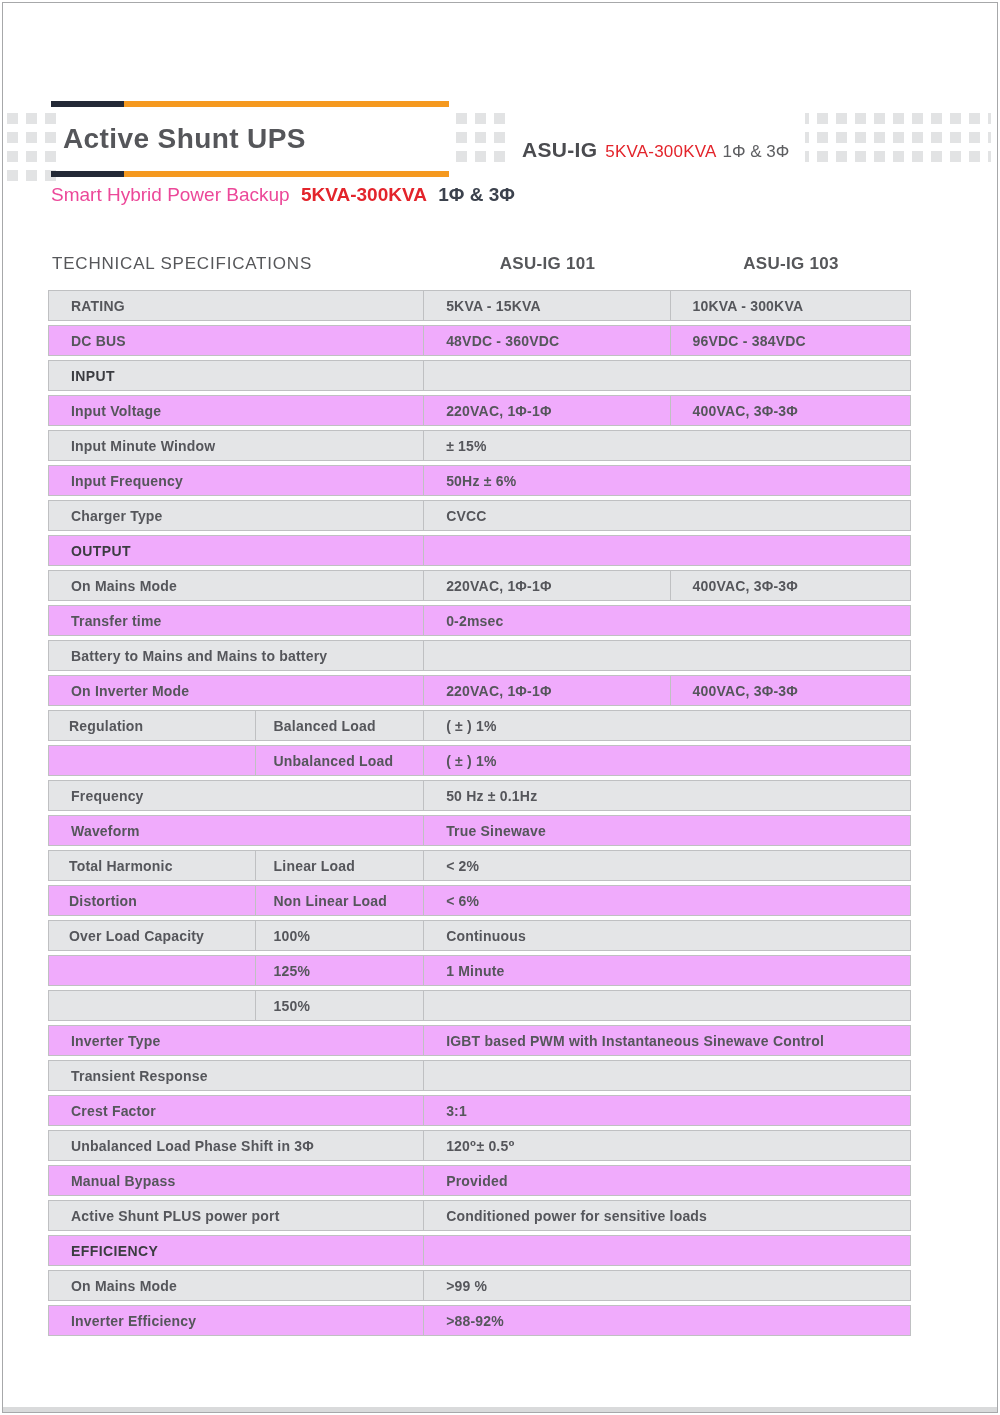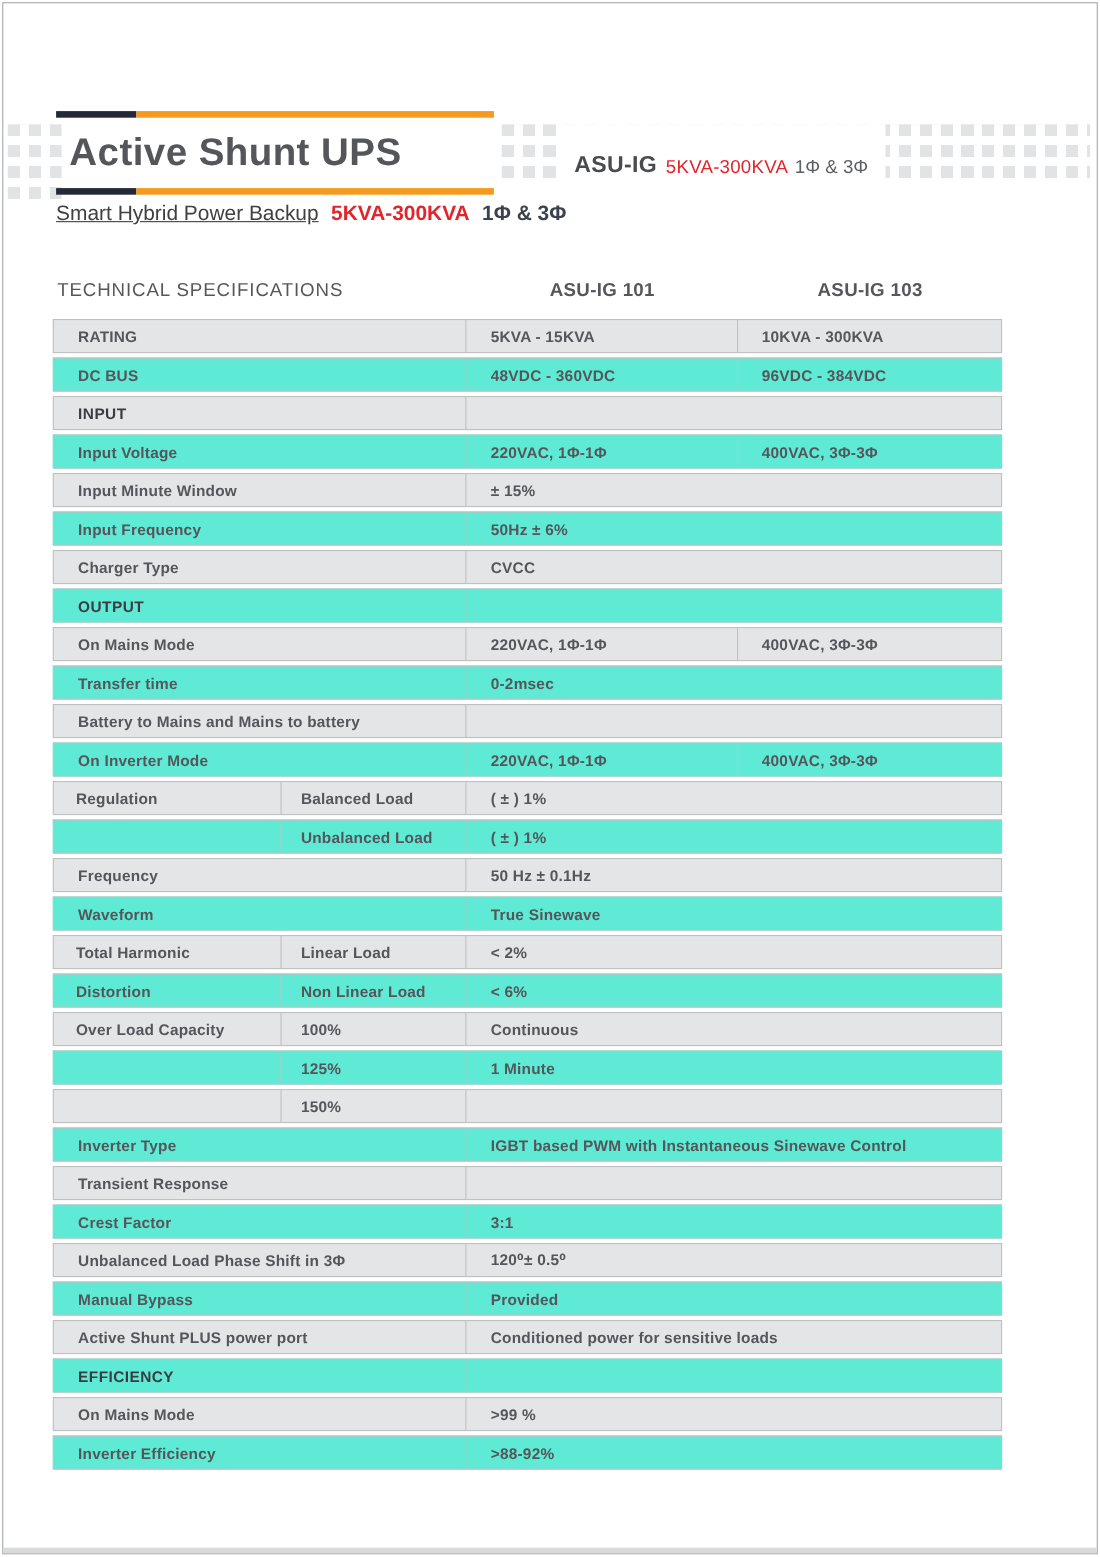--- a/index.html
+++ b/index.html
@@ -7,52 +7,52 @@
   .page{position:relative;box-sizing:border-box;width:996px;height:1411px;margin:2px;
     border:1px solid #a7a8aa;background:#ffffff;}
   .page-bottom-strip{position:absolute;left:0;right:0;bottom:0;height:5px;background:#d9dadb;}
 
   
   .title-block{position:absolute;left:48px;top:98px;width:398px;}
   .rule{height:6px;display:flex;}
   .rule .seg-dark{width:73px;background:#232936;}
   .rule .seg-orange{flex:1;background:#f5991f;}
   .page-title{height:64px;display:flex;align-items:center;margin:0;padding-left:12px;
-    font-size:35px;font-weight:700;color:#55565a;letter-spacing:.4px;}
+    font-size:28px;font-weight:700;color:#55565a;letter-spacing:.4px;}
 
   .dots{position:absolute;background-image:
       repeating-linear-gradient(to right,transparent 0 11px,#ffffff 11px 19px),
       repeating-linear-gradient(to bottom,#e2e3e4 0 11px,#ffffff 11px 19px);}
   .dots-left{left:4px;top:110px;width:49px;height:68px;}
   .dots-right{left:453px;top:110px;width:535px;height:49px;}
 
   .product-badge{position:absolute;left:503px;top:110px;height:49px;background:#ffffff;
     display:flex;align-items:flex-end;padding:0 16px;white-space:nowrap;}
   .product-model{font-size:21px;font-weight:700;color:#4a4b4f;letter-spacing:.3px;}
   .product-range{font-size:17px;color:#e3242b;margin-left:8px;letter-spacing:.2px;}
   .product-phases{font-size:17px;color:#5d5e61;margin-left:6px;}
 
   .subtitle{position:absolute;left:48px;top:181px;font-size:19px;white-space:nowrap;}
-  .subtitle .sub-prefix{color:#404040;text-decoration:underline;}
+  .subtitle .sub-prefix{color:#ec4899;}
   .subtitle .sub-range{color:#e3242b;font-weight:700;margin-left:6px;}
   .subtitle .sub-phases{color:#3c424d;font-weight:700;margin-left:6px;}
 
   
   .spec-head{position:absolute;left:0;top:251px;width:100%;height:24px;}
   .spec-heading{position:absolute;left:49px;font-size:17px;font-weight:400;color:#56575a;
     letter-spacing:.8px;}
   .col-label{position:absolute;font-size:17px;font-weight:700;color:#56575a;text-align:center;
     letter-spacing:.3px;}
   .col-label-1{left:421px;width:247px;}
   .col-label-2{left:668px;width:240px;}
 
   
   .spec-table{position:absolute;left:45px;top:287px;width:863px;}
   .row{display:flex;box-sizing:border-box;height:31px;margin-bottom:4px;
-    border:1px solid #bfc0c2;background:#5eead4;}
+    border:1px solid #bfc0c2;background:#f0abfc;}
   .row.gray{background:#e4e5e7;}
   .c{box-sizing:border-box;display:flex;align-items:center;font-size:14px;font-weight:700;
     color:#55565b;letter-spacing:.2px;white-space:nowrap;overflow:hidden;}
   .cl{width:43.57%;padding-left:22px;border-right:1px solid #bfc0c2;}
   .cm{width:23.99%;padding-left:20px;border-right:1px solid #bfc0c2;}
   .cs{width:19.58%;padding-left:18px;border-right:1px solid #bfc0c2;}
   .cv1{width:28.62%;padding-left:22px;border-right:1px solid #bfc0c2;}
   .cv2{flex:1;padding-left:22px;}
   .cval{flex:1;padding-left:22px;}
   .cfill{flex:1;}

